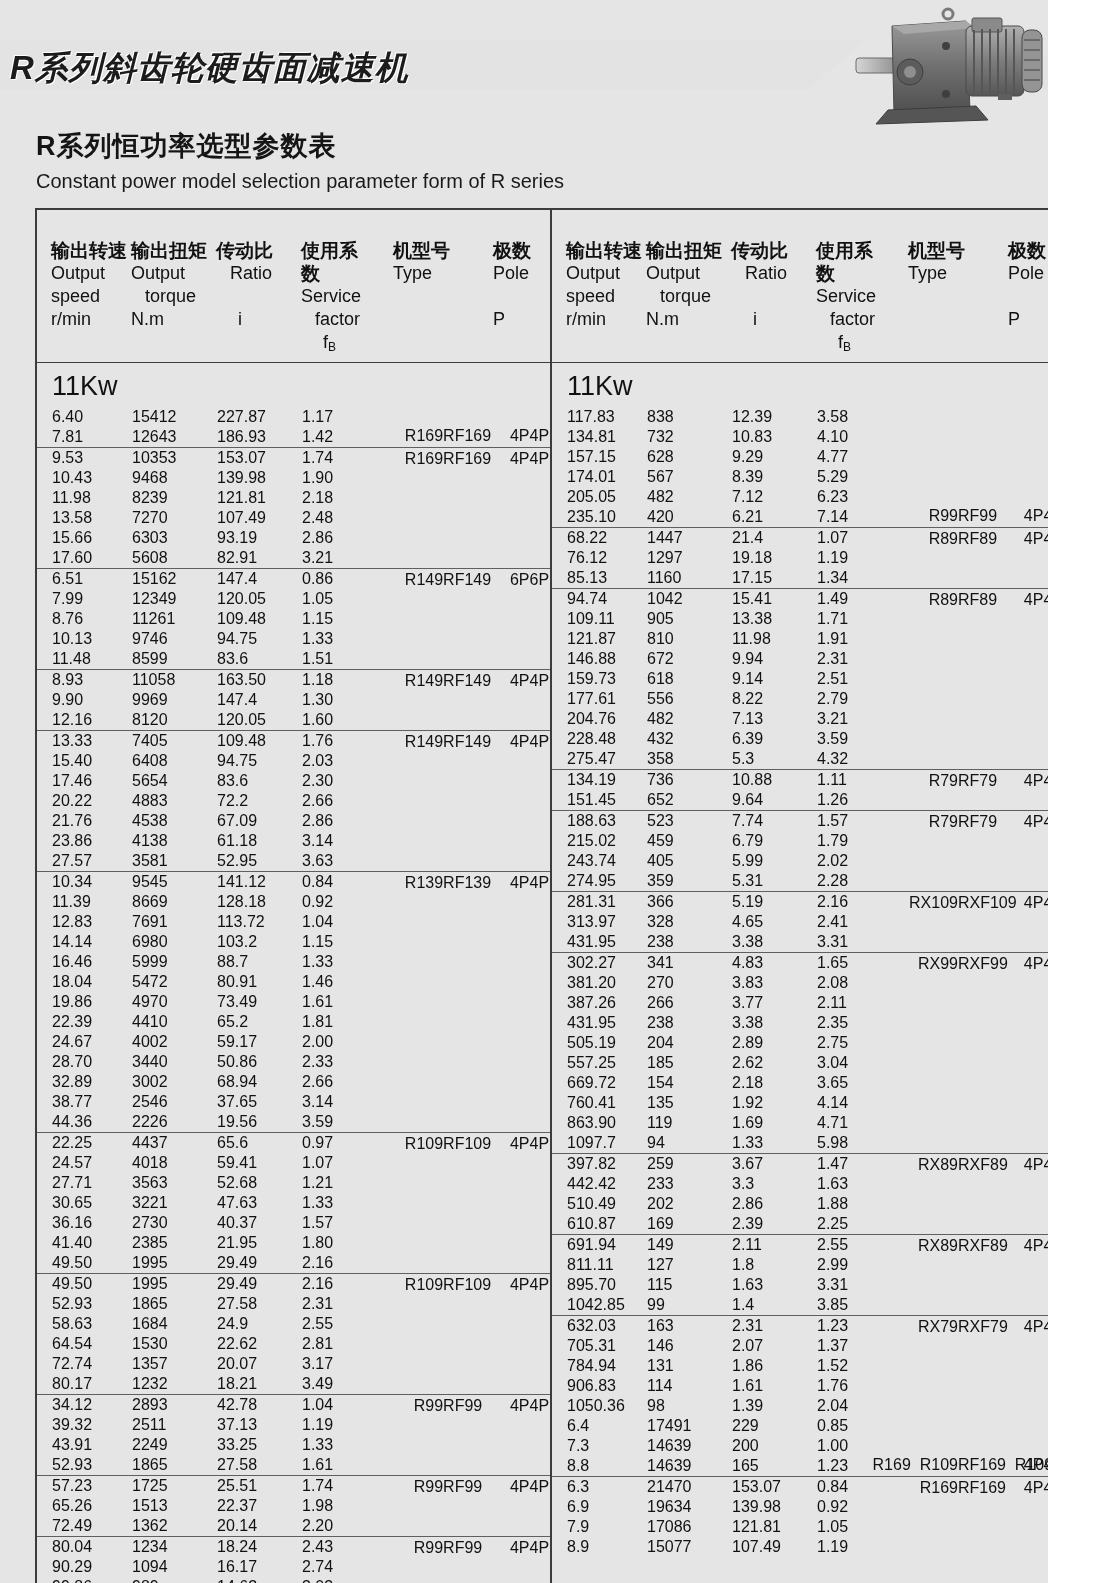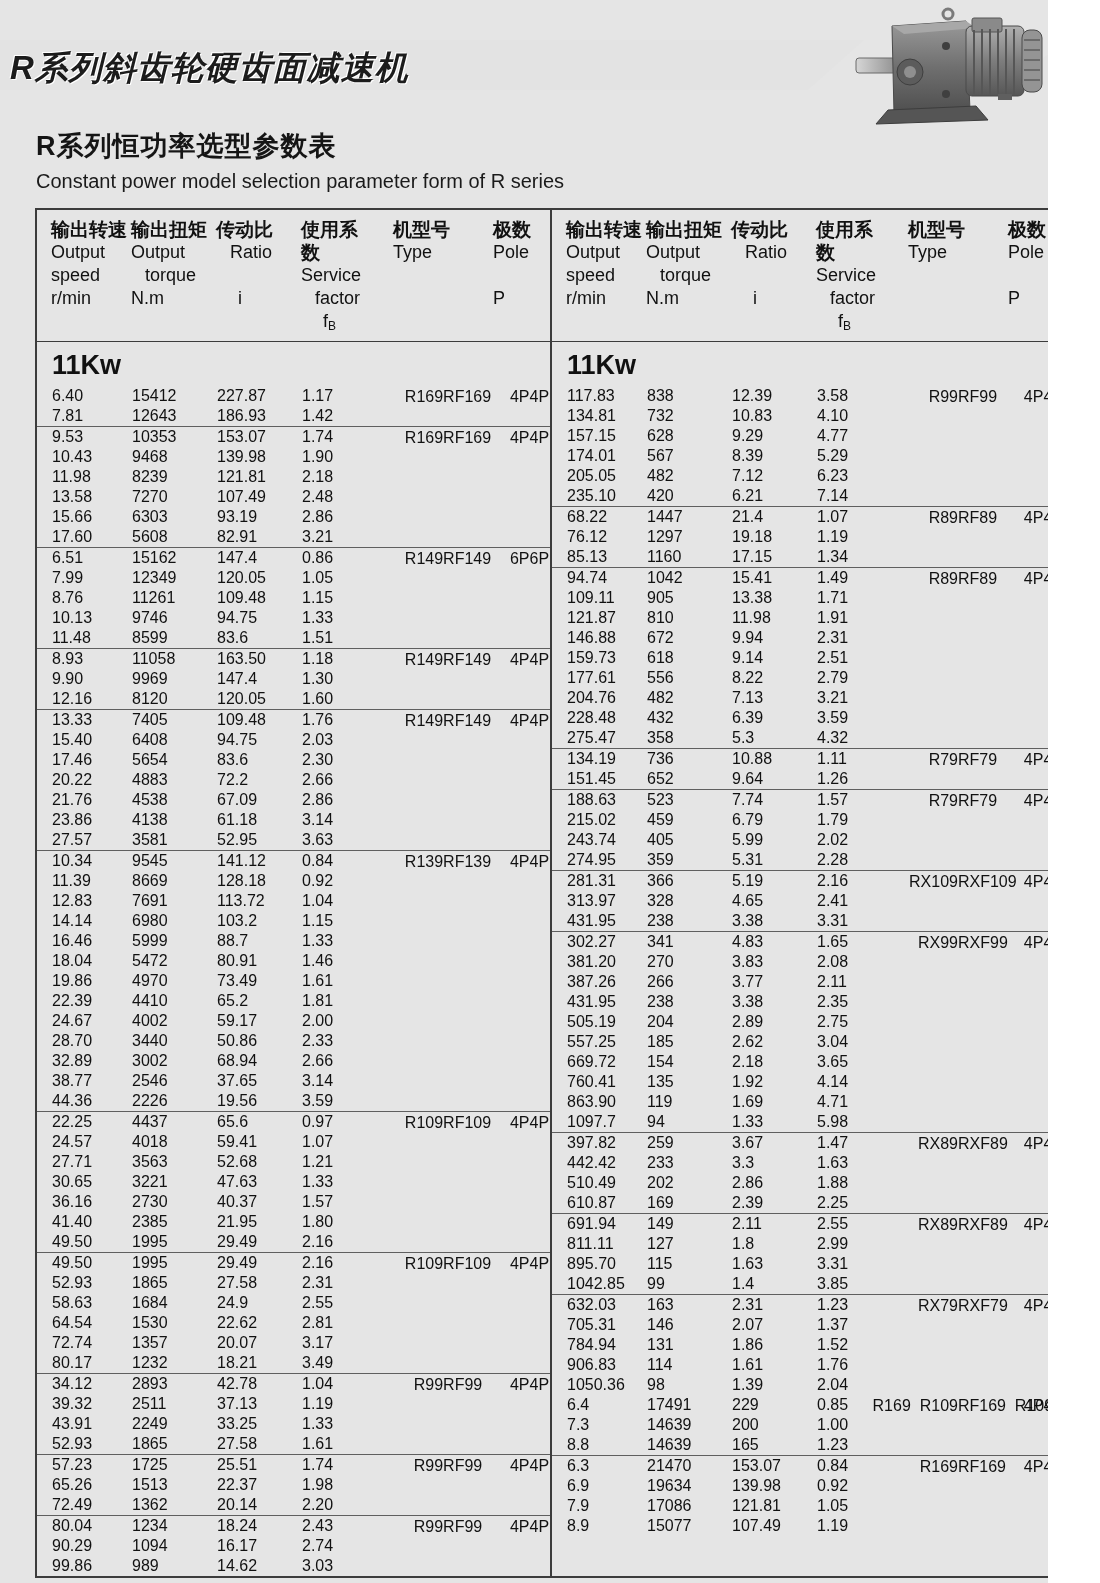--- a/index.html
+++ b/index.html
@@ -39,34 +39,34 @@
   .big-table{
     position:absolute;left:35px;top:208px;width:1030px;min-height:1350px;
     border:2px solid #3c3c3c;
     display:flex;box-sizing:border-box;
   }
   .panel{width:50%;box-sizing:border-box;display:flex;flex-direction:column;}
   .panel.right{border-left:2px solid #3c3c3c;}
   .thead{
     display:grid;grid-template-columns:80px 85px 85px 70px 122px auto;
     padding:8px 0 6px 14px;border-bottom:1.5px solid #3c3c3c;
-    line-height:23px;font-size:18px;
+    line-height:23px;font-size:18px;margin-top:21px;
   }
   .h-zh{font-weight:bold;font-size:19px;}
   .h-line{display:block;}
   .h-ind1{padding-left:22px;}
   .h-ind2{padding-left:14px;}
   .h-sub{font-size:12px;position:relative;top:3px;}
   .panel-body{flex:1;display:flex;flex-direction:column;}
   .section-label{
-    font-size:27px;font-weight:bold;padding:7px 0 5px 15px;line-height:32px;
+    font-size:27px;font-weight:normal;padding:7px 0 5px 15px;line-height:32px;
   }
   .section-label.ruled-top{border-top:1px solid #5f5f5f;}
   .group{display:flex;border-top:1px solid #5f5f5f;}
-  .group.first{border-top:none;}
+  .group.first{border-top:none;align-items:flex-end;}
   .rows{width:335px;padding-left:15px;box-sizing:content-box;}
   .row{display:grid;grid-template-columns:80px 85px 85px 70px;line-height:20px;font-size:16px;}
   .typecol{width:122px;display:flex;flex-direction:row;justify-content:center;
     font-size:16px;line-height:22px;white-space:pre;}
   .polecol{flex:1;display:flex;flex-direction:row;justify-content:center;
     font-size:16px;line-height:22px;}
 </style>
 </head>
 <body>
 

